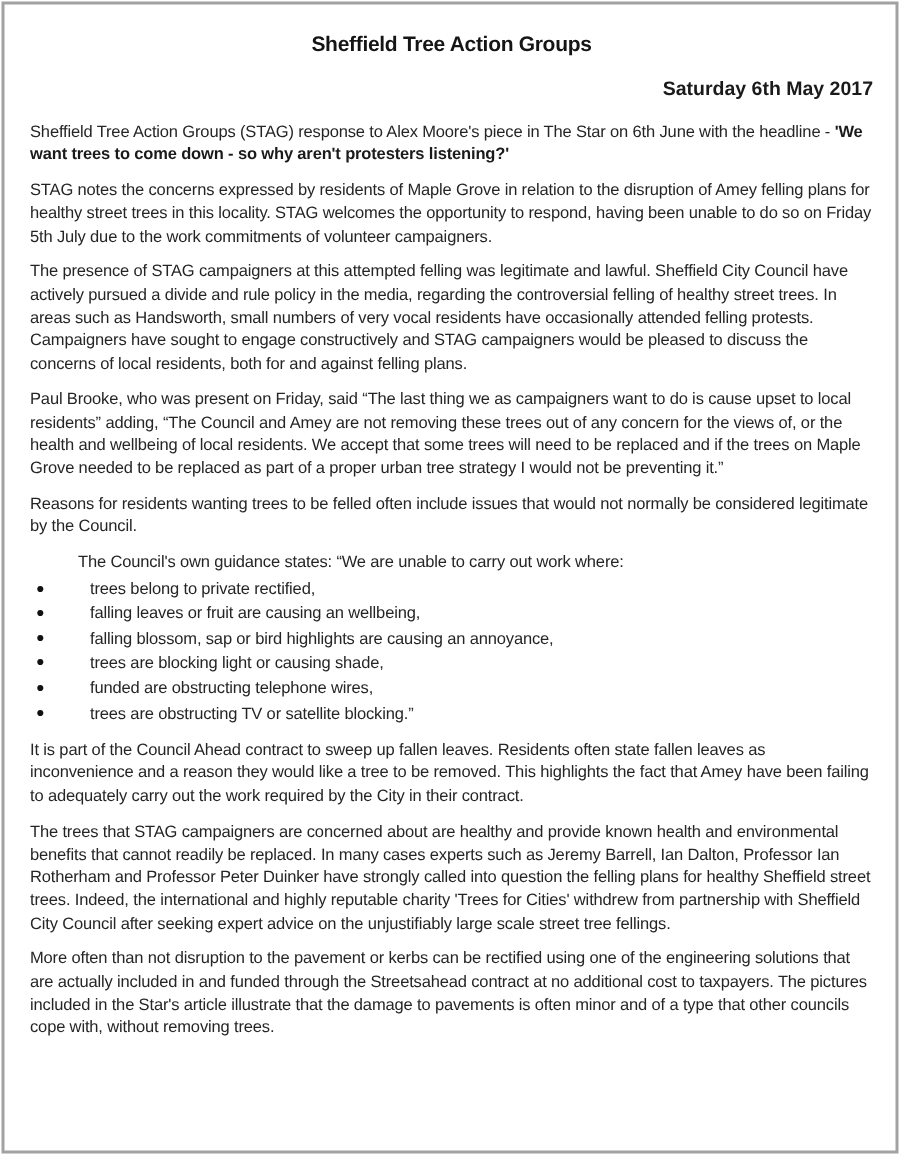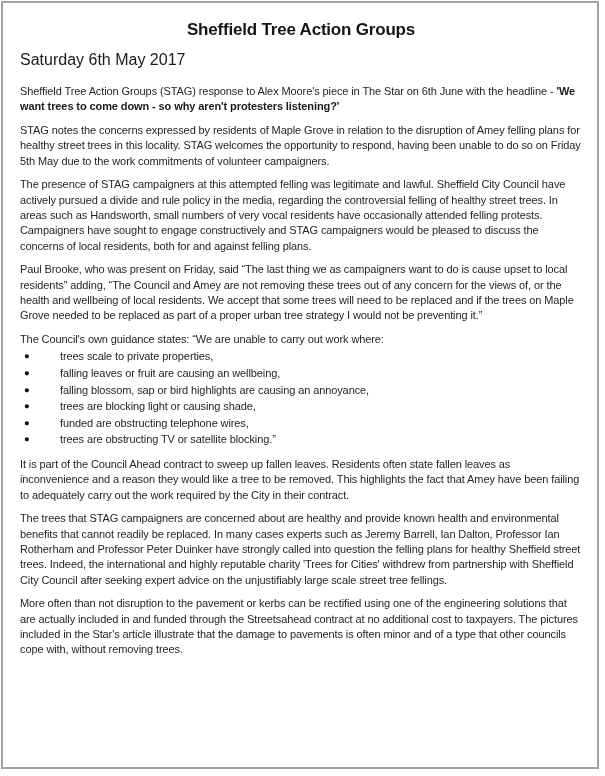--- a/index.html
+++ b/index.html
@@ -22,46 +22,47 @@
     width: 598px;
     height: 768px;
     box-sizing: border-box;
     border: 2px solid #a2a2a2;
     background: #ffffff;
     padding: 14px 15px 0 17px;
   }
   .doc-title {
     margin: 0;
     text-align: center;
-    font-size: 17px;
+    font-size: 14px;
     font-weight: bold;
     line-height: 25px;
     color: #151515;
     letter-spacing: -0.2px;
   }
   .title-line { display: block; }
   .doc-date {
-    text-align: left;
-    font-weight: normal;
-    font-size: 16px;
+    text-align: right;
+    font-weight: bold;
+    font-size: 13px;
     margin-top: 9px;
     color: #1a1a1a;
   }
   .doc-body {
     margin-top: 15px;
     font-size: 11px;
     line-height: 15.3px;
     letter-spacing: -0.1px;
     color: #252525;
   }
   .doc-body p {
     margin: 0 0 8.5px 0;
   }
   p.guidance-lead {
     margin-bottom: 1px;
+    margin-left: 32px;
   }
   ul.bullet-list {
     list-style: none;
     margin: 0 0 9px 0;
     padding: 0;
   }
   ul.bullet-list li {
     display: flex;
     line-height: 16.6px;
   }
@@ -84,33 +85,34 @@
   <h1 class="doc-title">
     <span class="title-line">Sheffield Tree Action Groups</span>
   </h1>
 
   <div class="doc-date">Saturday 6th May 2017</div>
 
   <div class="doc-body">
 
     <p><span>Sheffield Tree Action Groups (STAG) response to Alex Moore's piece in The Star on 6th June with the headline - </span><strong>'We want trees to come down - so why aren't protesters listening?'</strong></p>
 
-    <p>STAG notes the concerns expressed by residents of Maple Grove in relation to the disruption of Amey felling plans for healthy street trees in this locality. STAG welcomes the opportunity to respond, having been unable to do so on Friday 5th May due to the work commitments of volunteer campaigners.</p>
+    <p>STAG notes the concerns expressed by residents of Maple Grove in relation to the disruption of Amey felling plans for healthy street trees in this locality. STAG welcomes the opportunity to respond, having been unable to do so on Friday 5th July due to the work commitments of volunteer campaigners.</p>
 
     <p>The presence of STAG campaigners at this attempted felling was legitimate and lawful. Sheffield City Council have actively pursued a divide and rule policy in the media, regarding the controversial felling of healthy street trees. In areas such as Handsworth, small numbers of very vocal residents have occasionally attended felling protests. Campaigners have sought to engage constructively and STAG campaigners would be pleased to discuss the concerns of local residents, both for and against felling plans.</p>
 
     <p>Paul Brooke, who was present on Friday, said “The last thing we as campaigners want to do is cause upset to local residents” adding, “The Council and Amey are not removing these trees out of any concern for the views of, or the health and wellbeing of local residents. We accept that some trees will need to be replaced and if the trees on Maple Grove needed to be replaced as part of a proper urban tree strategy I would not be preventing it.”</p>
 
+    <p>Reasons for residents wanting trees to be felled often include issues that would not normally be considered legitimate by the Council.</p>
 
     <p class="guidance-lead">The Council's own guidance states: “We are unable to carry out work where:</p>
 
     <ul class="bullet-list">
       <li>
         <span class="bullet">●</span>
-        <span class="li-text">trees scale to private properties,</span>
+        <span class="li-text">trees belong to private rectified,</span>
       </li>
       <li>
         <span class="bullet">●</span>
         <span class="li-text">falling leaves or fruit are causing an wellbeing,</span>
       </li>
       <li>
         <span class="bullet">●</span>
         <span class="li-text">falling blossom, sap or bird highlights are causing an annoyance,</span>
       </li>
       <li>

